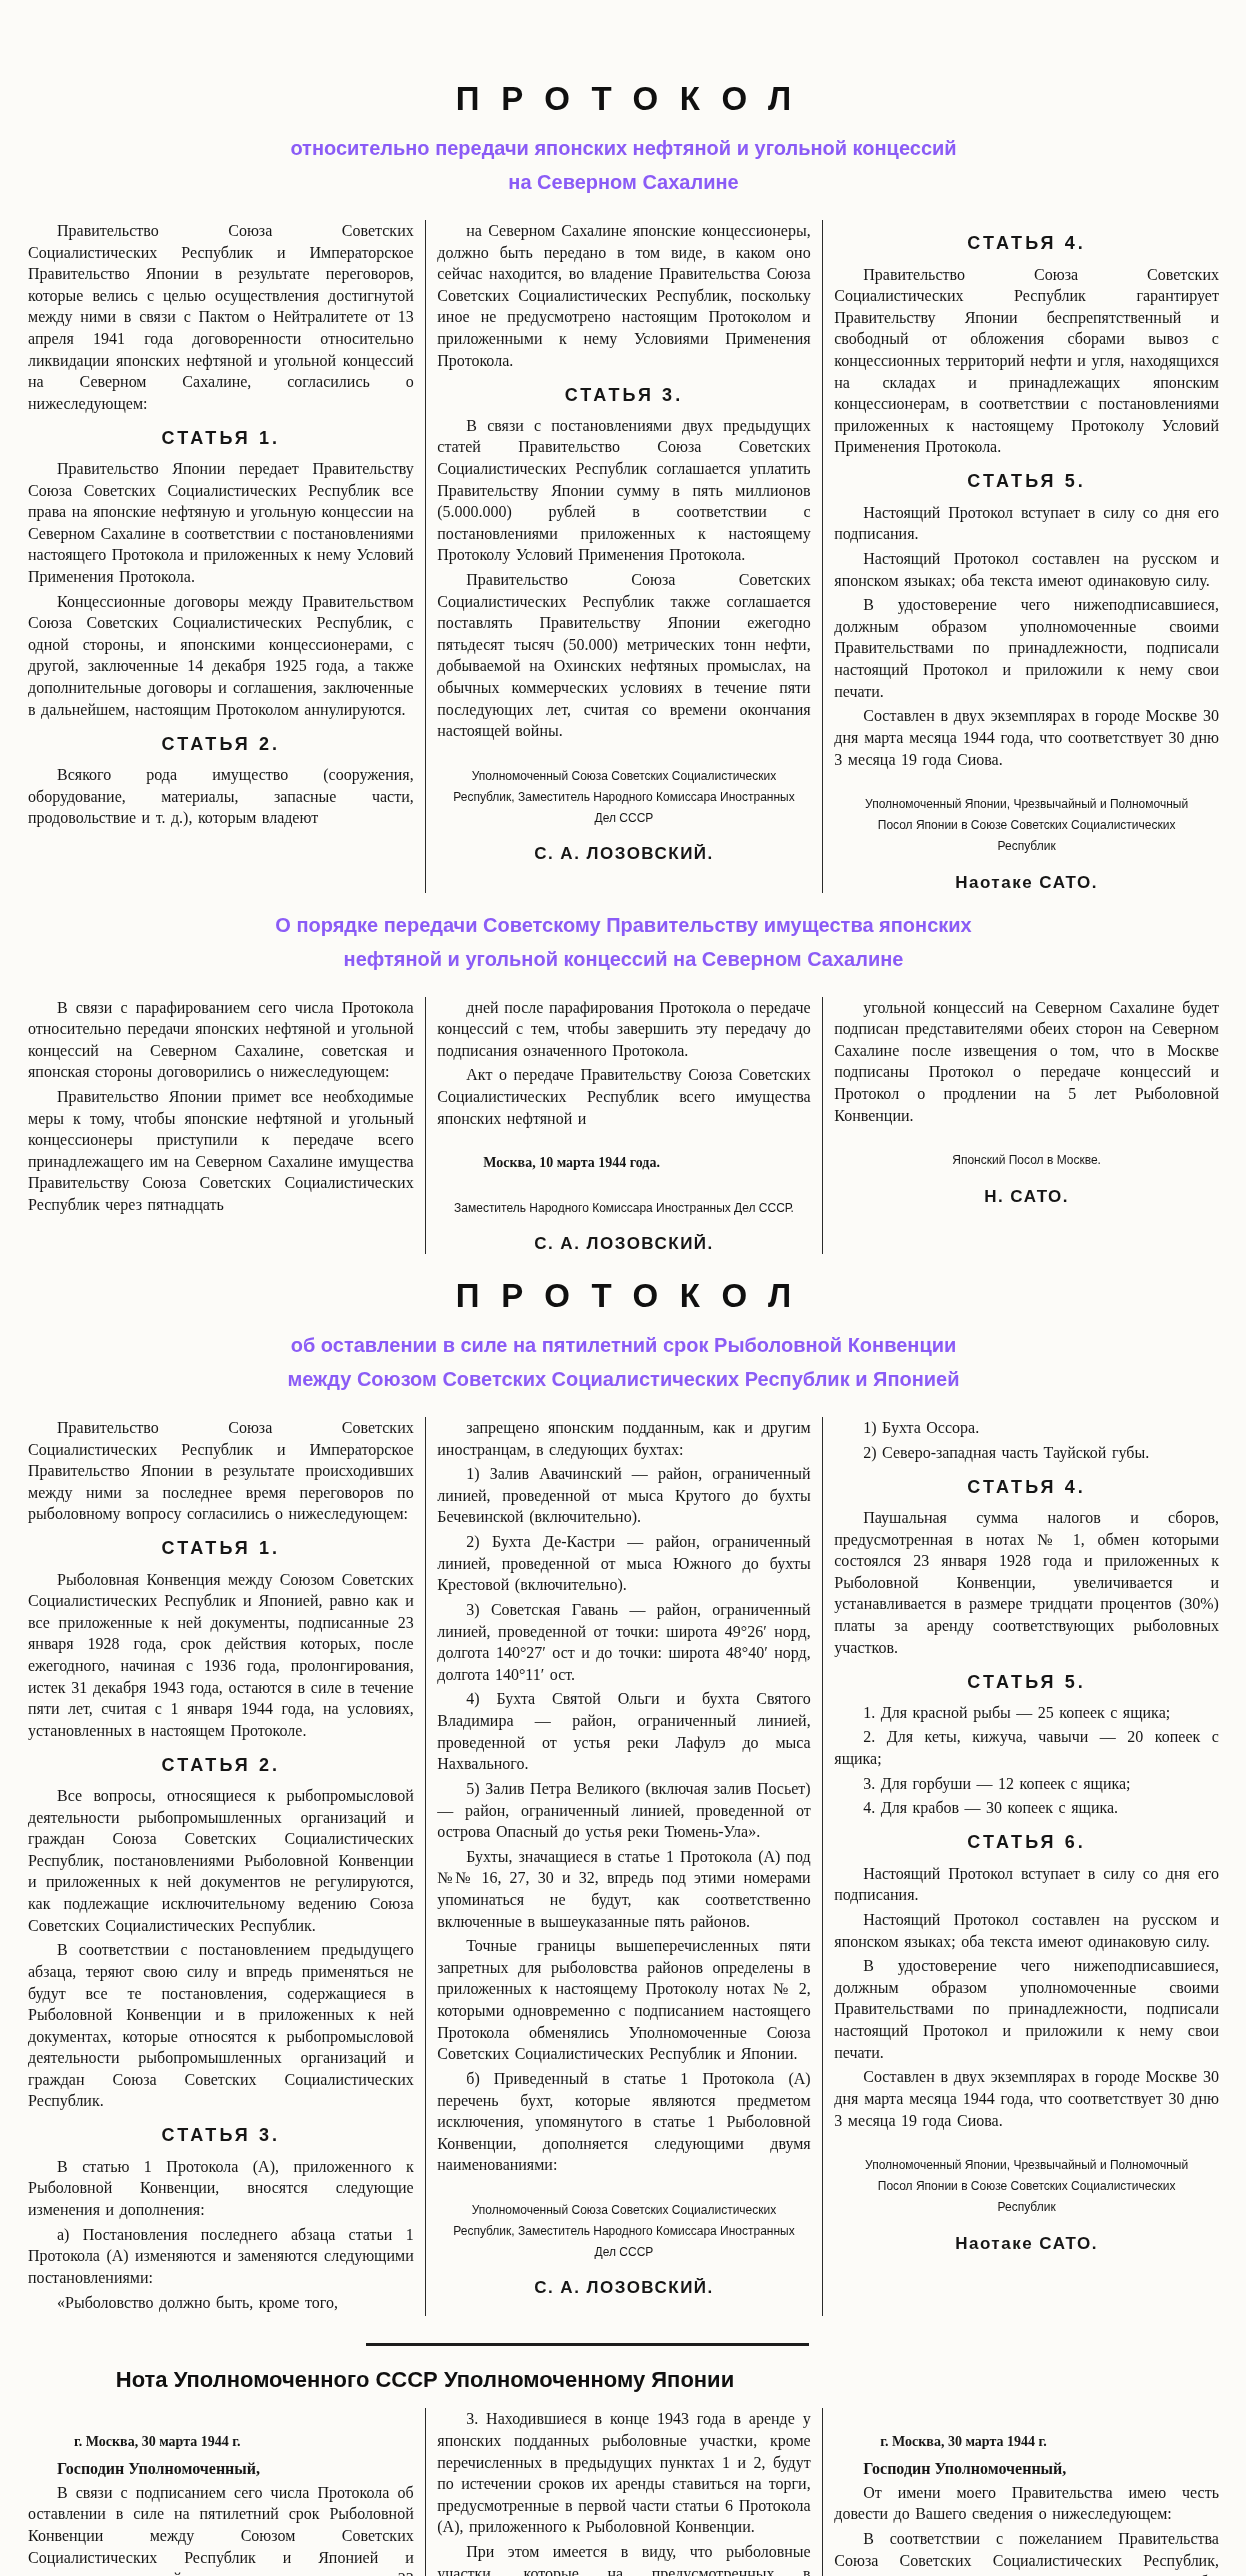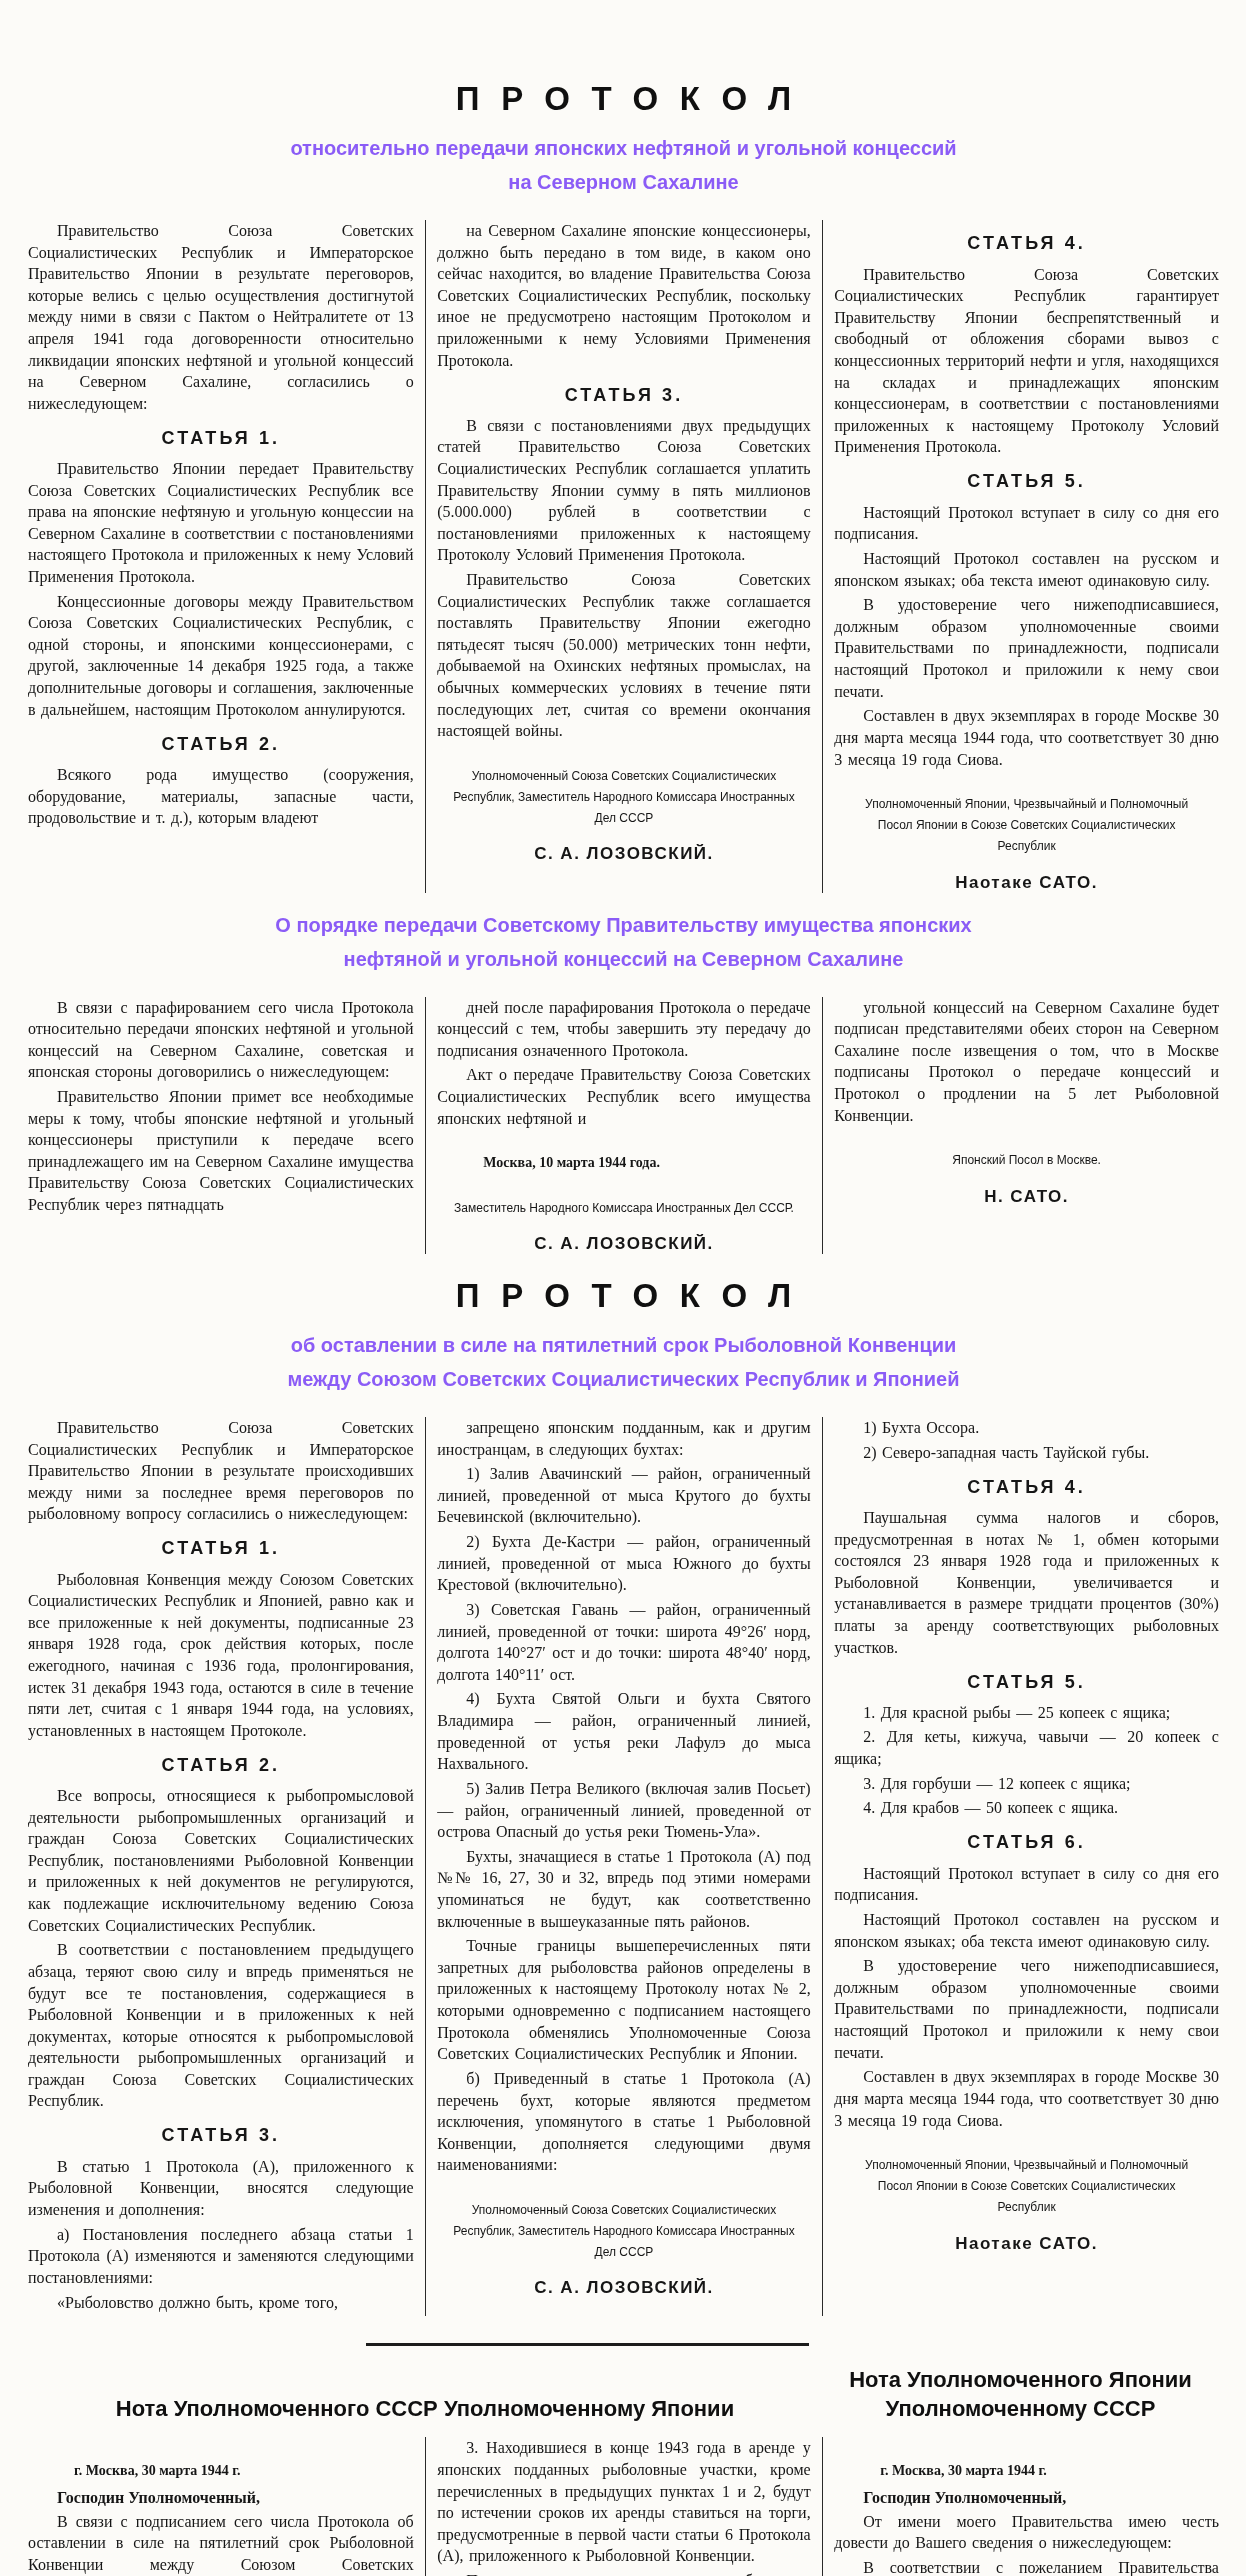--- a/index.html
+++ b/index.html
@@ -156,43 +156,39 @@
         </div>
       <div class="col">
           <div class="b-p">1) Бухта Оссора.</div>
           <div class="b-p">2) Северо-западная часть Тауйской губы.</div>
           <div class="b-h">СТАТЬЯ 4.</div>
           <div class="b-p">Паушальная сумма налогов и сборов, предусмотренная в нотах № 1, обмен которыми состоялся 23 января 1928 года и приложенных к Рыболовной Конвенции, увеличивается и устанавливается в размере тридцати процентов (30%) платы за аренду соответствующих рыболовных участков.</div>
           <div class="b-h">СТАТЬЯ 5.</div>
           <div class="b-p">1. Для красной рыбы — 25 копеек с ящика;</div>
           <div class="b-p">2. Для кеты, кижуча, чавычи — 20 копеек с ящика;</div>
           <div class="b-p">3. Для горбуши — 12 копеек с ящика;</div>
-          <div class="b-p">4. Для крабов — 50 копеек с ящика.</div>
+          <div class="b-p">4. Для крабов — 30 копеек с ящика.</div>
           <div class="b-h">СТАТЬЯ 6.</div>
           <div class="b-p">Настоящий Протокол вступает в силу со дня его подписания.</div>
           <div class="b-p">Настоящий Протокол составлен на русском и японском языках; оба текста имеют одинаковую силу.</div>
           <div class="b-p">В удостоверение чего нижеподписавшиеся, должным образом уполномоченные своими Правительствами по принадлежности, подписали настоящий Протокол и приложили к нему свои печати.</div>
           <div class="b-p">Составлен в двух экземплярах в городе Москве 30 дня марта месяца 1944 года, что соответствует 30 дню 3 месяца 19 года Сиова.</div>
           <div class="b-sig">Уполномоченный Японии, Чрезвычайный и Полномочный Посол Японии в Союзе Советских Социалистических Республик</div>
           <div class="b-name">Наотаке САТО.</div>
         </div>
     </div>
   </div>
 
   <div class="rule" style="top:2343px;left:366px;width:443px;"></div>
 
   <div class="section" style="top:2365px;">
     <div class="s4-header">
       <div class="left-cell">
         <div class="nota-head">Нота Уполномоченного СССР Уполномоченному Японии</div>
       </div>
-      <div class="right-cell">
-        <div class="nota-head">Нота Уполномоченного Японии</div>
-        <div class="nota-head">Уполномоченному СССР</div>
-      </div>
     </div>
     <div class="cols" style="margin-top:14.4px;">
       <div class="col">
           <div class="b-date">г. Москва, 30 марта 1944 г.</div>
           <div class="b-sal">Господин Уполномоченный,</div>
           <div class="b-p">В связи с подписанием сего числа Протокола об оставлении в силе на пятилетний срок Рыболовной Конвенции между Союзом Советских Социалистических Республик и Японией и приложенных к ней документов, подписанных 23 января 1928 года, имею честь довести до Вашего сведения о нижеследующем:</div>
         </div>
       <div class="col">
           <div class="b-p">3. Находившиеся в конце 1943 года в аренде у японских подданных рыболовные участки, кроме перечисленных в предыдущих пунктах 1 и 2, будут по истечении сроков их аренды ставиться на торги, предусмотренные в первой части статьи 6 Протокола (А), приложенного к Рыболовной Конвенции.</div>
           <div class="b-p">При этом имеется в виду, что рыболовные участки, которые на предусмотренных в предыдущем абзаце торгах, имеющих происходить в течение пяти лет, начиная с 1944 года, будут оставлены за арендующими их японскими подданными, не будут ставиться на новые торги в течение срока действия настоящего Протокола, что в счет подлежащих сдаче на торги десяти процентов участков будут зачисляться те участки, которые будут поставлены на торги в соответствующем году, и что рыбопромышленные организации и граждане Союза Советских Социалистических Республик не имеют намерения заторговывать те рыболовные участки, на которых расположены консервные заводы.</div>

